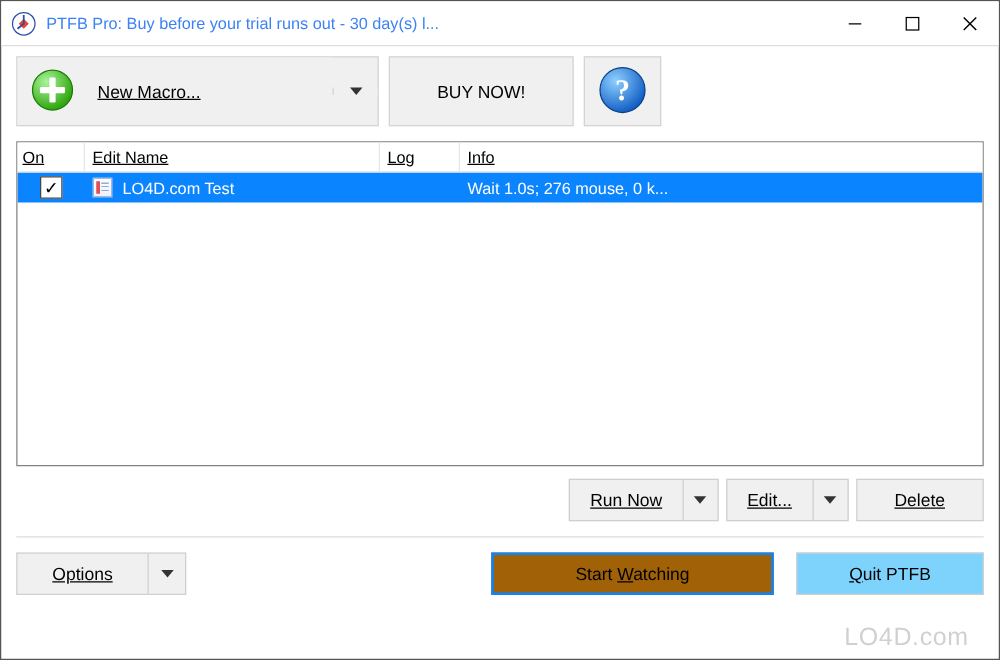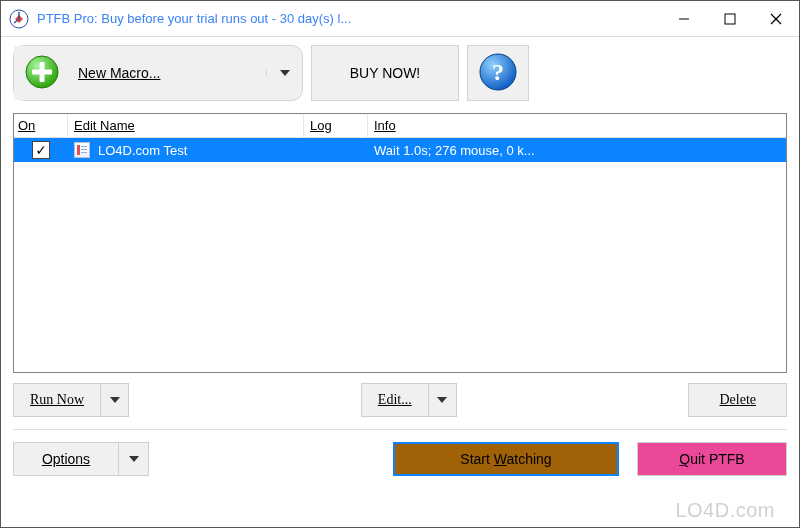--- a/index.html
+++ b/index.html
@@ -60,21 +60,20 @@
     font-size: 14px;
     color: #000;
     padding: 0 14px;
     height: 56px;
   }
   .btn-underline { text-decoration: underline; }
   .toolbar .single-press { width: 210px; justify-content: flex-start; gap: 12px; }
   .toolbar .new-macro-group {
     display: flex;
     width: 290px;
-    border-radius: 11px;
   }
   .toolbar .new-macro {
     flex: 1;
     padding-left: 10px;
     gap: 18px;
     justify-content: flex-start;
   }
   .toolbar .dropdown-part {
     width: 36px;
     border-left: 1px solid #d4d4d4;
@@ -144,24 +143,23 @@
     background:#e05050;
   }
   .item-icon::after {
     content:""; position:absolute; left:6px; top:3px; right:2px; bottom:3px;
     background: repeating-linear-gradient(#8ab0d8 0 1px, transparent 1px 3px);
   }
 
   
   .row-buttons {
     display:flex;
-    justify-content:space-between;
+    justify-content:flex-end;
     gap: 6px;
     padding: 10px 12px 6px 12px;
-    font-family: Liberation Serif, serif;
   }
   .row-buttons .btn2 {
     height: 34px;
     background:#f0f0f0;
     border:1px solid #cfcfcf;
     display:flex;
     align-items:center;
   }
   .btn2 .label-part {
     padding: 0 16px;
@@ -199,21 +197,21 @@
     height:34px; width:226px;
     border:2px solid #0a84ff;
     background:#a16207;
     display:flex; align-items:center; justify-content:center;
     font-size:14px;
   }
   .bottombar .primary span { }
   .bottombar .primary .ul { text-decoration:underline; }
   .bottombar .quit {
     height:34px; width:150px;
-    background:#ec4899; border:1px solid #cfcfcf;
+    background:#7dd3fc; border:1px solid #cfcfcf;
     display:flex; align-items:center; justify-content:center;
     font-size:14px; margin-left:18px;
   }
 
   .chev-down {
     width:0;height:0;border-left:5px solid transparent;border-right:5px solid transparent;border-top:6px solid #333;
   }
 
   .watermark {
     position:absolute;

